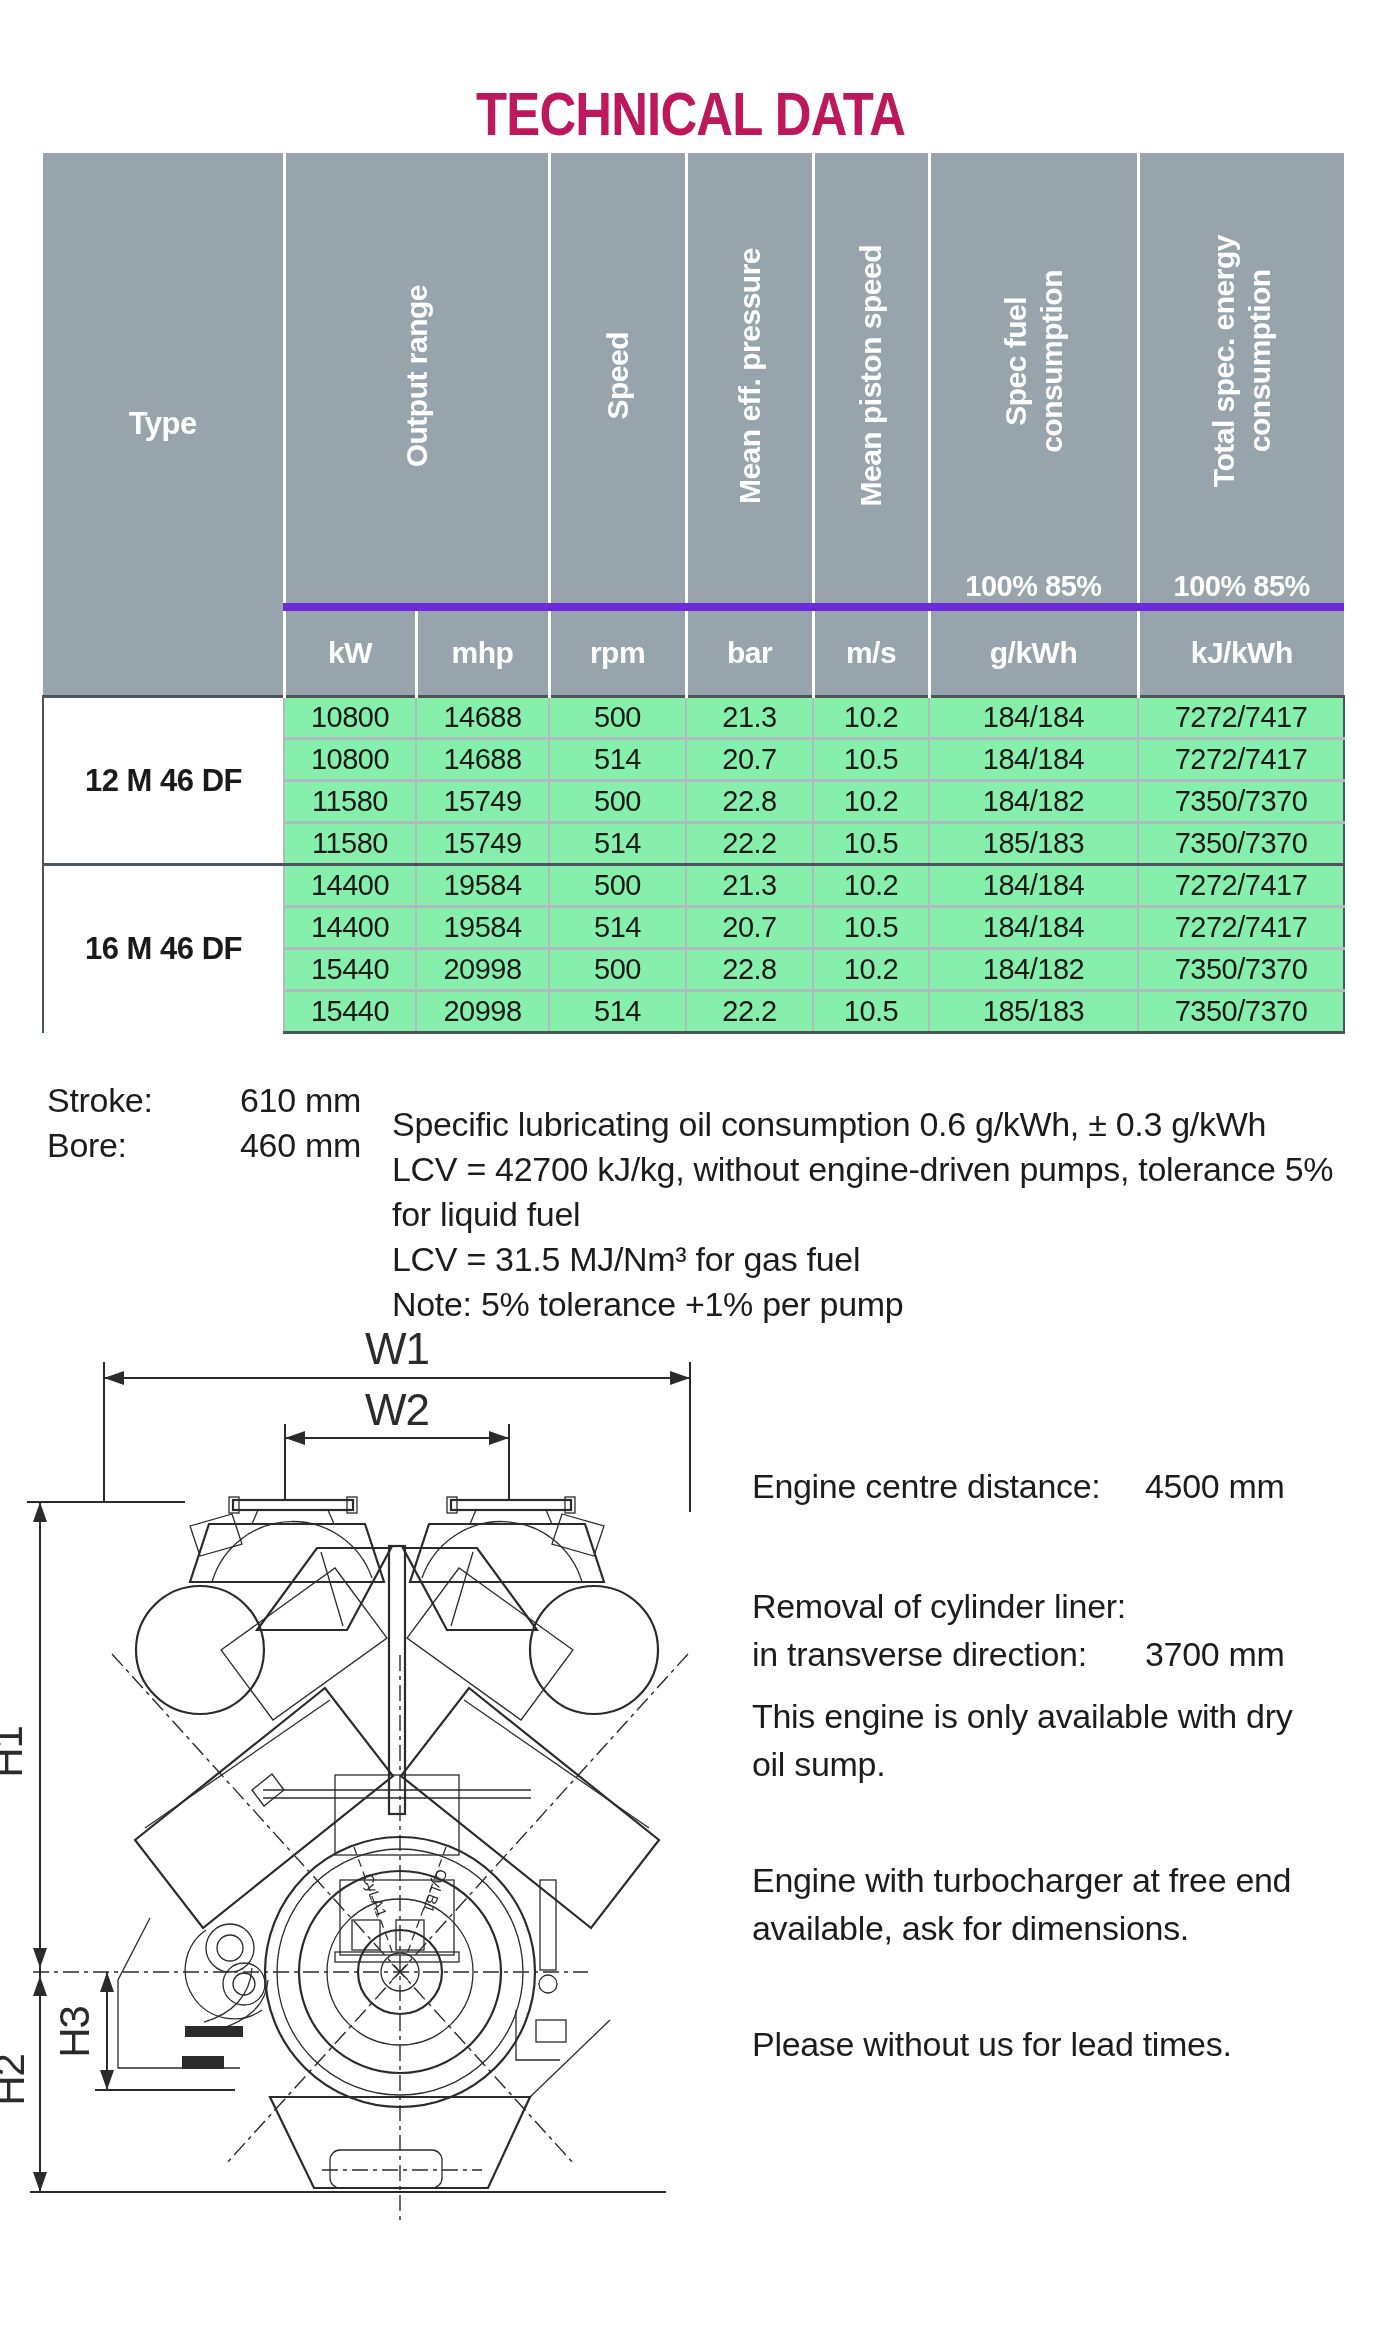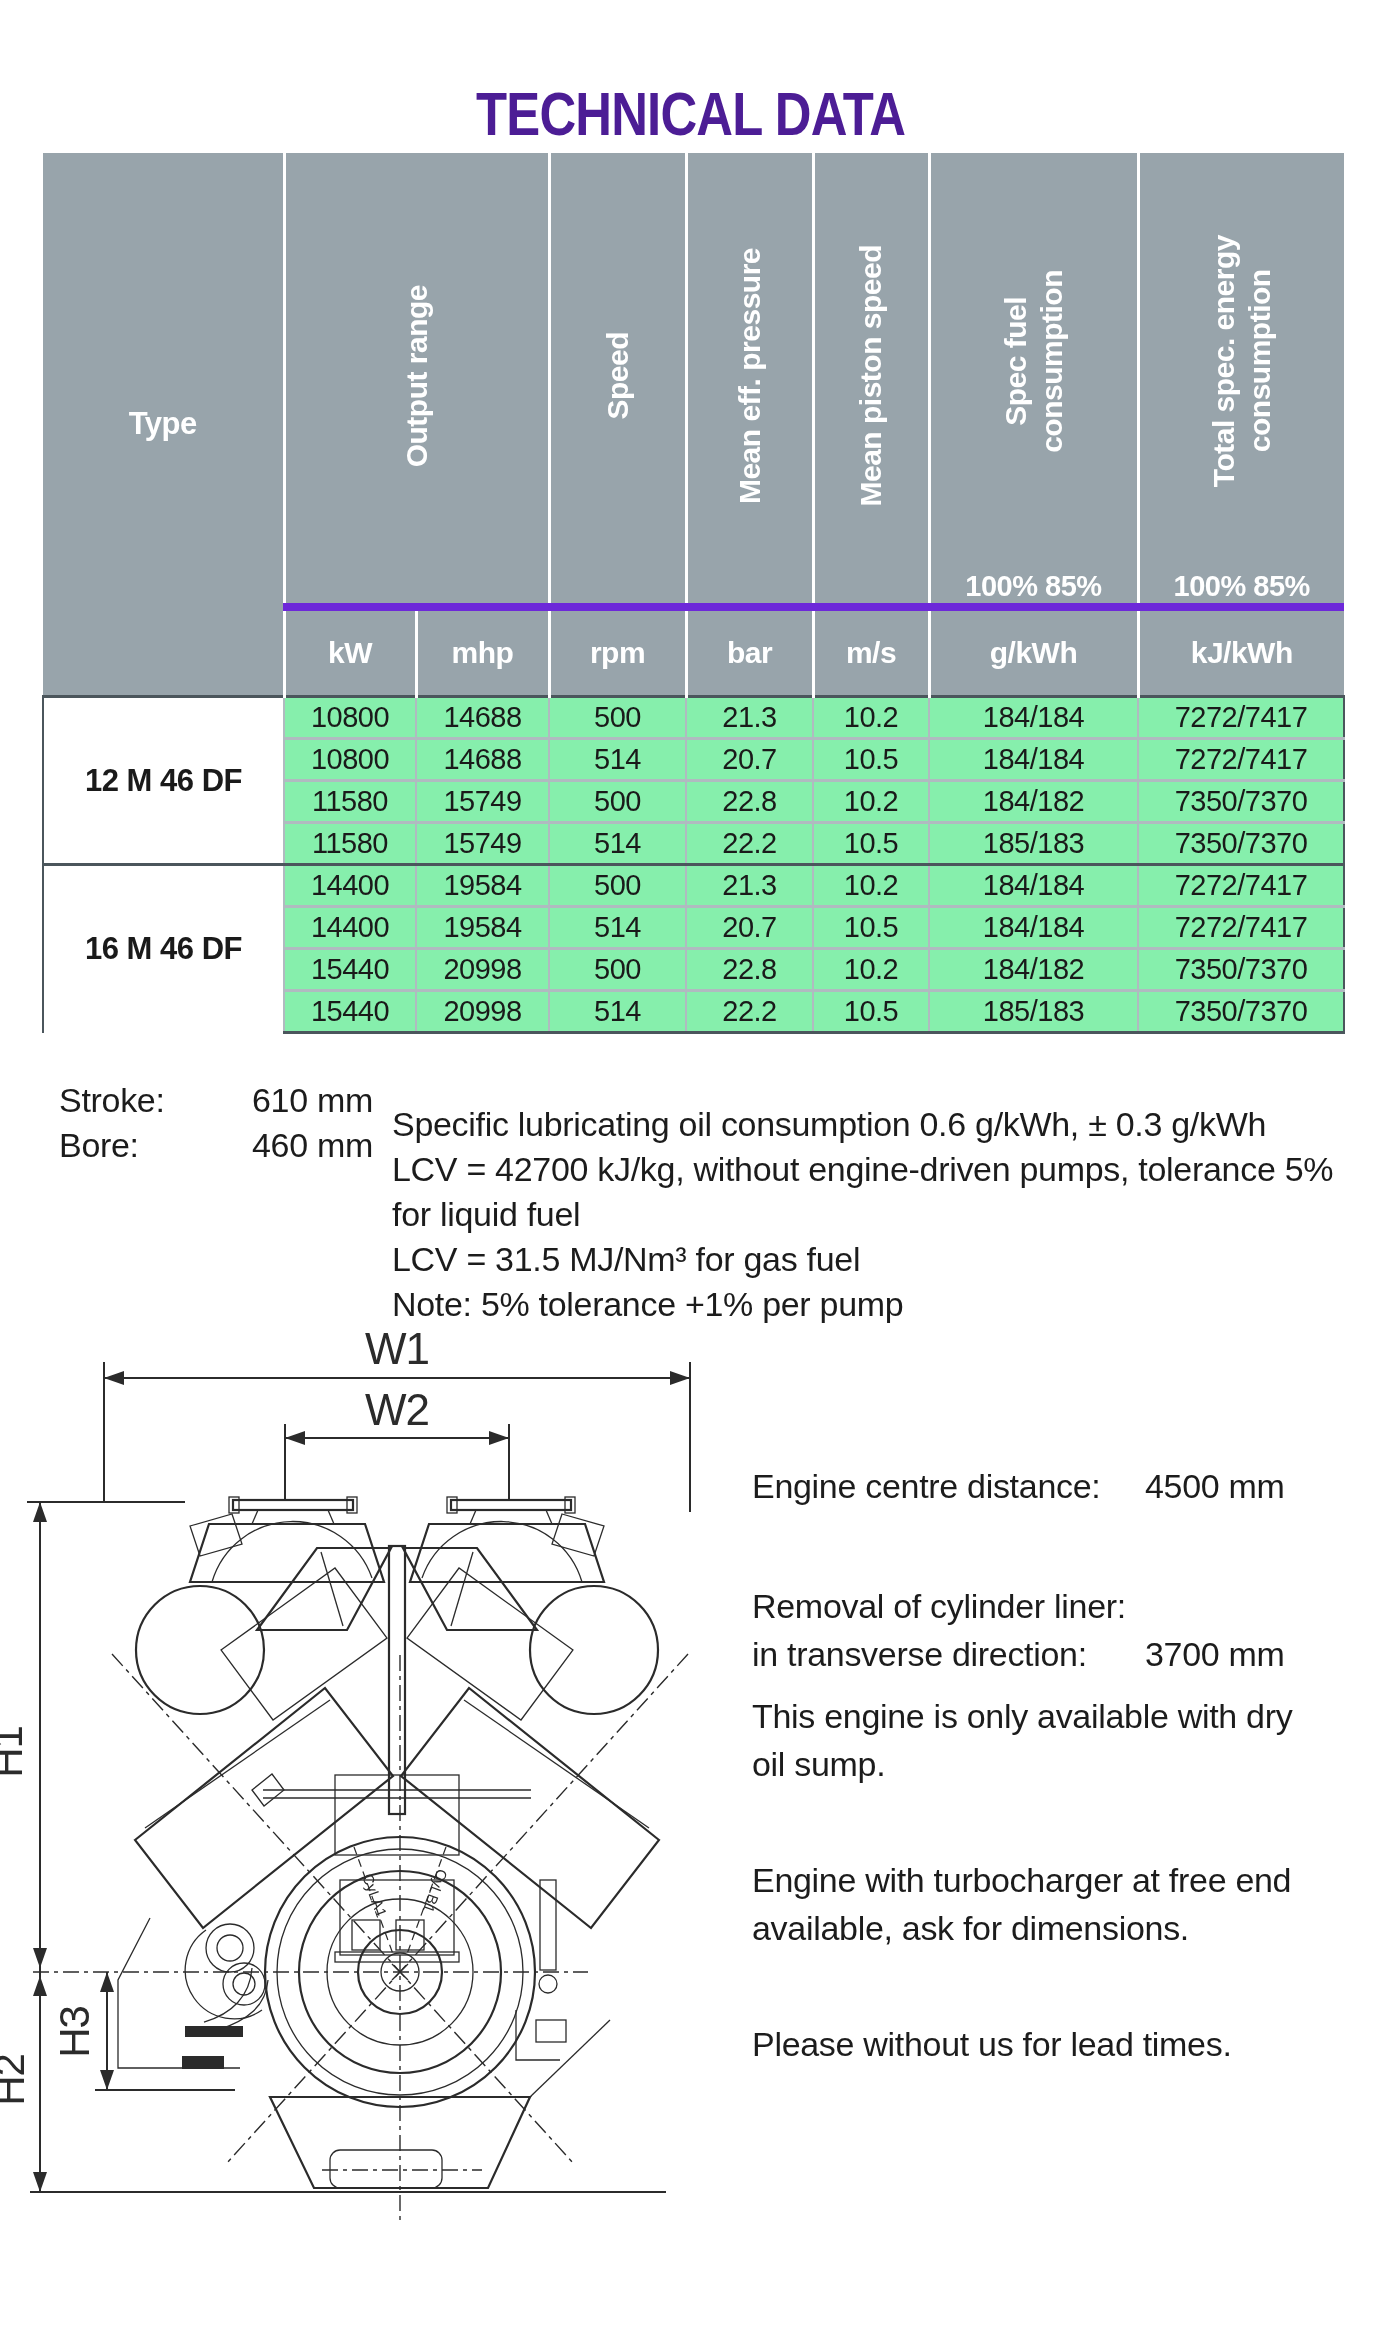--- a/index.html
+++ b/index.html
@@ -1,19 +1,19 @@
 <!DOCTYPE html>
 <html><head>
 <meta charset="utf-8">
 <style>
   html,body{margin:0;padding:0;}
   body{width:1382px;height:2329px;position:relative;background:#fff;
        font-family:"Liberation Sans",sans-serif;color:#1c1c1c;overflow:hidden;}
   .page-title{position:absolute;top:36px;left:0;width:1382px;text-align:center;
-       font-size:62px;font-weight:bold;letter-spacing:-1px;color:#4c1d95;}
+       font-size:62px;font-weight:bold;letter-spacing:-1px;color:#be185d;}
   .page-title span{display:inline-block;transform:scaleX(0.82);transform-origin:center;white-space:nowrap;}
 
   
   .spec-table{position:absolute;left:42px;top:153px;border-collapse:collapse;table-layout:fixed;}
   .spec-table td{padding:0;}
   .hd{background:#98a4ab;color:#fff;font-weight:bold;text-align:center;vertical-align:middle;
       border-left:3px solid #fff;letter-spacing:-0.5px;}
   .hd.first{border-left:none;}
   .rotcell{height:450px;}
   .rot{display:inline-block;writing-mode:vertical-rl;transform:rotate(180deg);
@@ -28,21 +28,21 @@
   tbody tr td{border-top:3px solid #b0bac0;}
   tbody.grp tr.gfirst td{border-top:3px solid #4b565c;}
   tbody.grp tr:last-child td{border-bottom:0;}
   .spec-table tbody tr td.lastcol{border-right:2px solid #4b565c;}
   .gtype{font-weight:bold;font-size:31px;border-left:2px solid #4b565c !important;
          background:#fff;text-align:center;vertical-align:middle;letter-spacing:-0.5px;}
   tbody.grp2 tr.glast td{border-bottom:3px solid #4b565c;}
 
   
   .notes{position:absolute;left:47px;top:1078px;width:1320px;font-size:34px;line-height:45px;letter-spacing:-0.3px;}
-  .notes .pair{position:relative;height:45px;margin-left:12px;}
+  .notes .pair{position:relative;height:45px;}
   .notes .nval{position:absolute;left:193px;top:0;}
   .notes .nright{position:absolute;left:345px;top:0;white-space:pre-line;width:975px;margin-top:24px;}
 
   
   .specs{position:absolute;left:752px;top:1462px;width:600px;font-size:34px;line-height:48px;letter-spacing:-0.3px;}
   .srow{display:flex;gap:6px;}
   .srow .slabel{width:387px;}
   .gap1{margin-top:72px;}
   .para{white-space:pre-line;}
   .p1{margin-top:14px;}

